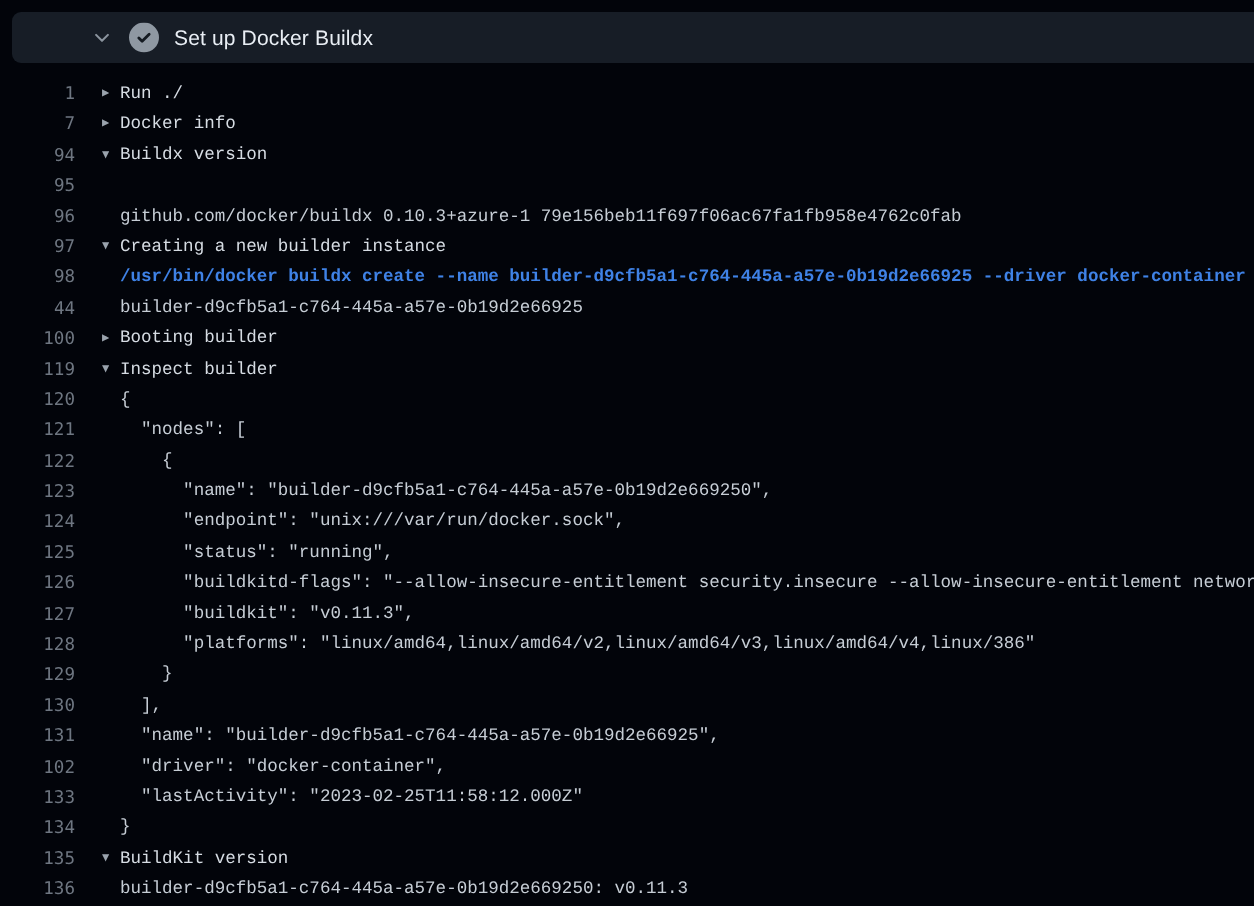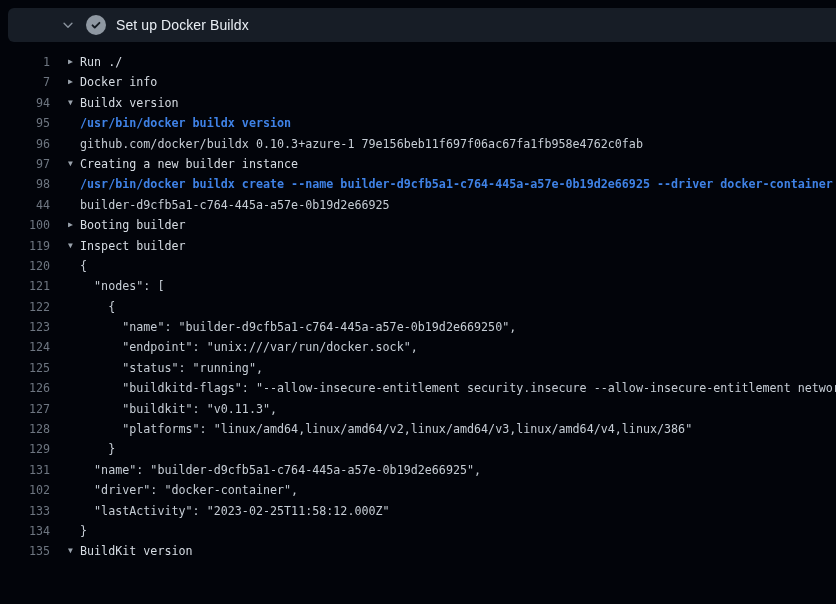--- a/index.html
+++ b/index.html
@@ -67,20 +67,21 @@
     margin-left: 18px;
     color: #9aa3ad;
     font-size: 8px;
     line-height: 20.4px;
     cursor: pointer;
   }
   .text {
     white-space: pre;
     overflow: hidden;
     color: #c6cdd5;
+    font-family: Liberation Mono, monospace;
   }
   .text.grp { color: #d6dce3; }
   .text.cmd { color: #3f82e6; font-weight: bold; }
 </style>
 </head>
 <body>
 
 <div class="step-header">
   <span class="chev">
     <svg width="14" height="14" viewBox="0 0 16 16" fill="none">
@@ -93,35 +94,37 @@
       <path d="M11.28 5.72a.75.75 0 0 1 0 1.06l-3.75 3.75a.75.75 0 0 1-1.06 0L4.72 8.78a.75.75 0 1 1 1.06-1.06L7 8.94l3.22-3.22a.75.75 0 0 1 1.06 0z" fill="#141a21"></path>
     </svg>
   </span>
   <span class="step-title">Set up Docker Buildx</span>
 </div>
 
 <div class="log-output">
     <div class="line"><span class="num">1</span><span class="arrow">▶</span><span class="text grp">Run ./</span></div>
     <div class="line"><span class="num">7</span><span class="arrow">▶</span><span class="text grp">Docker info</span></div>
     <div class="line"><span class="num">94</span><span class="arrow">▼</span><span class="text grp">Buildx version</span></div>
-    <div class="line"><span class="num">95</span><span class="arrow"></span><span class="text cmd">/usr/bin/docker buildx version</span></div>
+    <div class="line"><span class="num">95</span><span class="arrow"></span></div>
     <div class="line"><span class="num">96</span><span class="arrow"></span><span class="text out">github.com/docker/buildx 0.10.3+azure-1 79e156beb11f697f06ac67fa1fb958e4762c0fab</span></div>
     <div class="line"><span class="num">97</span><span class="arrow">▼</span><span class="text grp">Creating a new builder instance</span></div>
     <div class="line"><span class="num">98</span><span class="arrow"></span><span class="text cmd">/usr/bin/docker buildx create --name builder-d9cfb5a1-c764-445a-a57e-0b19d2e66925 --driver docker-container</span></div>
     <div class="line"><span class="num">44</span><span class="arrow"></span><span class="text out">builder-d9cfb5a1-c764-445a-a57e-0b19d2e66925</span></div>
     <div class="line"><span class="num">100</span><span class="arrow">▶</span><span class="text grp">Booting builder</span></div>
     <div class="line"><span class="num">119</span><span class="arrow">▼</span><span class="text grp">Inspect builder</span></div>
     <div class="line"><span class="num">120</span><span class="arrow"></span><span class="text out">{</span></div>
     <div class="line"><span class="num">121</span><span class="arrow"></span><span class="text out">  "nodes": [</span></div>
     <div class="line"><span class="num">122</span><span class="arrow"></span><span class="text out">    {</span></div>
     <div class="line"><span class="num">123</span><span class="arrow"></span><span class="text out">      "name": "builder-d9cfb5a1-c764-445a-a57e-0b19d2e669250",</span></div>
     <div class="line"><span class="num">124</span><span class="arrow"></span><span class="text out">      "endpoint": "unix:///var/run/docker.sock",</span></div>
     <div class="line"><span class="num">125</span><span class="arrow"></span><span class="text out">      "status": "running",</span></div>
     <div class="line"><span class="num">126</span><span class="arrow"></span><span class="text out">      "buildkitd-flags": "--allow-insecure-entitlement security.insecure --allow-insecure-entitlement network.host",</span></div>
     <div class="line"><span class="num">127</span><span class="arrow"></span><span class="text out">      "buildkit": "v0.11.3",</span></div>
     <div class="line"><span class="num">128</span><span class="arrow"></span><span class="text out">      "platforms": "linux/amd64,linux/amd64/v2,linux/amd64/v3,linux/amd64/v4,linux/386"</span></div>
     <div class="line"><span class="num">129</span><span class="arrow"></span><span class="text out">    }</span></div>
+    <div class="line"><span class="num">130</span><span class="arrow"></span><span class="text out">  ],</span></div>
     <div class="line"><span class="num">131</span><span class="arrow"></span><span class="text out">  "name": "builder-d9cfb5a1-c764-445a-a57e-0b19d2e66925",</span></div>
     <div class="line"><span class="num">102</span><span class="arrow"></span><span class="text out">  "driver": "docker-container",</span></div>
     <div class="line"><span class="num">133</span><span class="arrow"></span><span class="text out">  "lastActivity": "2023-02-25T11:58:12.000Z"</span></div>
     <div class="line"><span class="num">134</span><span class="arrow"></span><span class="text out">}</span></div>
     <div class="line"><span class="num">135</span><span class="arrow">▼</span><span class="text grp">BuildKit version</span></div>
+    <div class="line"><span class="num">136</span><span class="arrow"></span><span class="text out">builder-d9cfb5a1-c764-445a-a57e-0b19d2e669250: v0.11.3</span></div>
   </div>
 
 </body></html>

